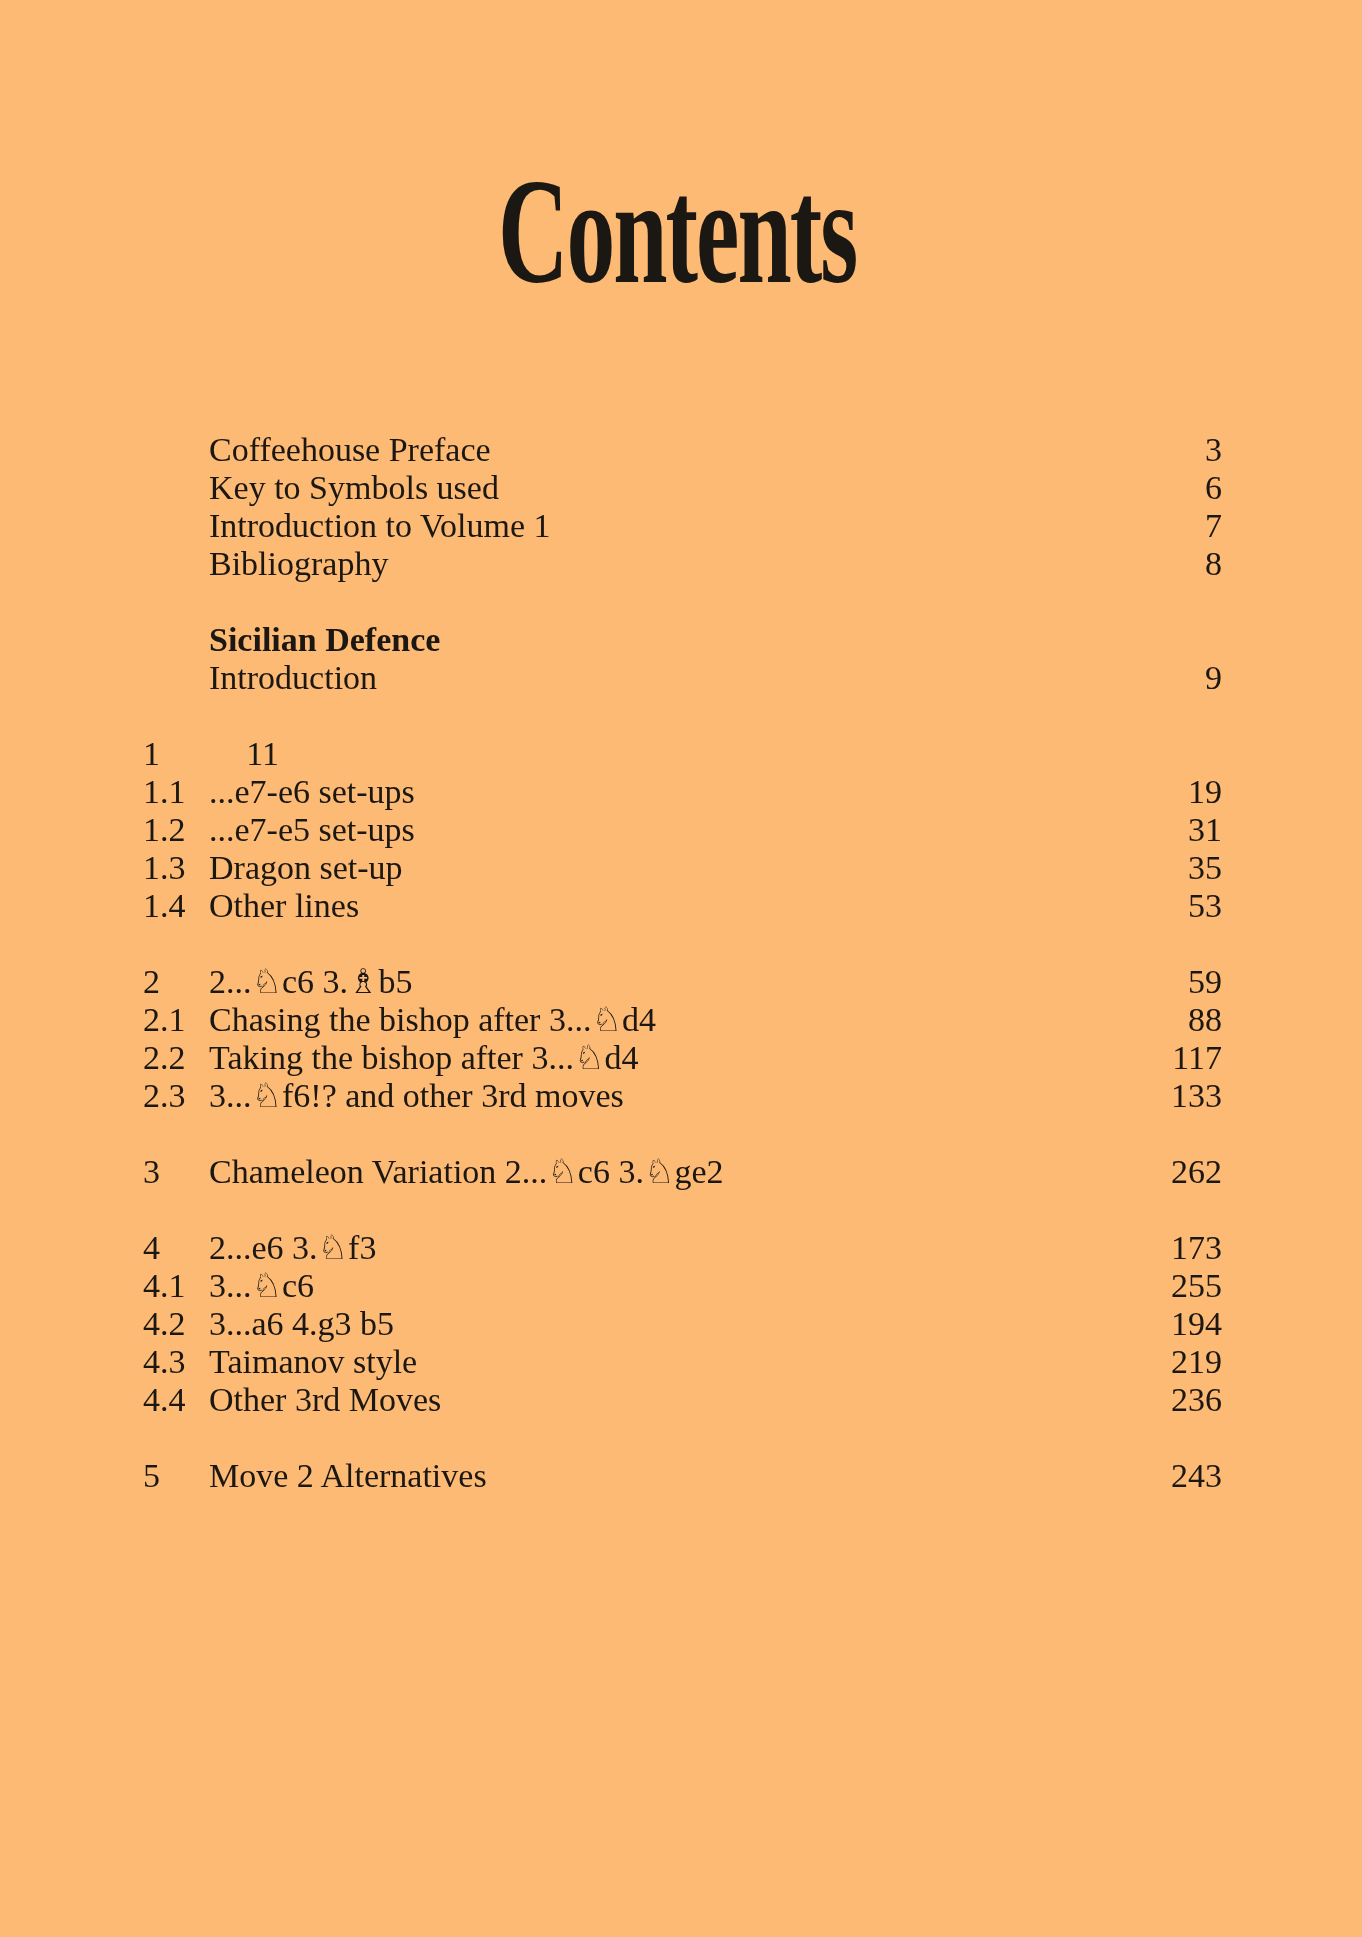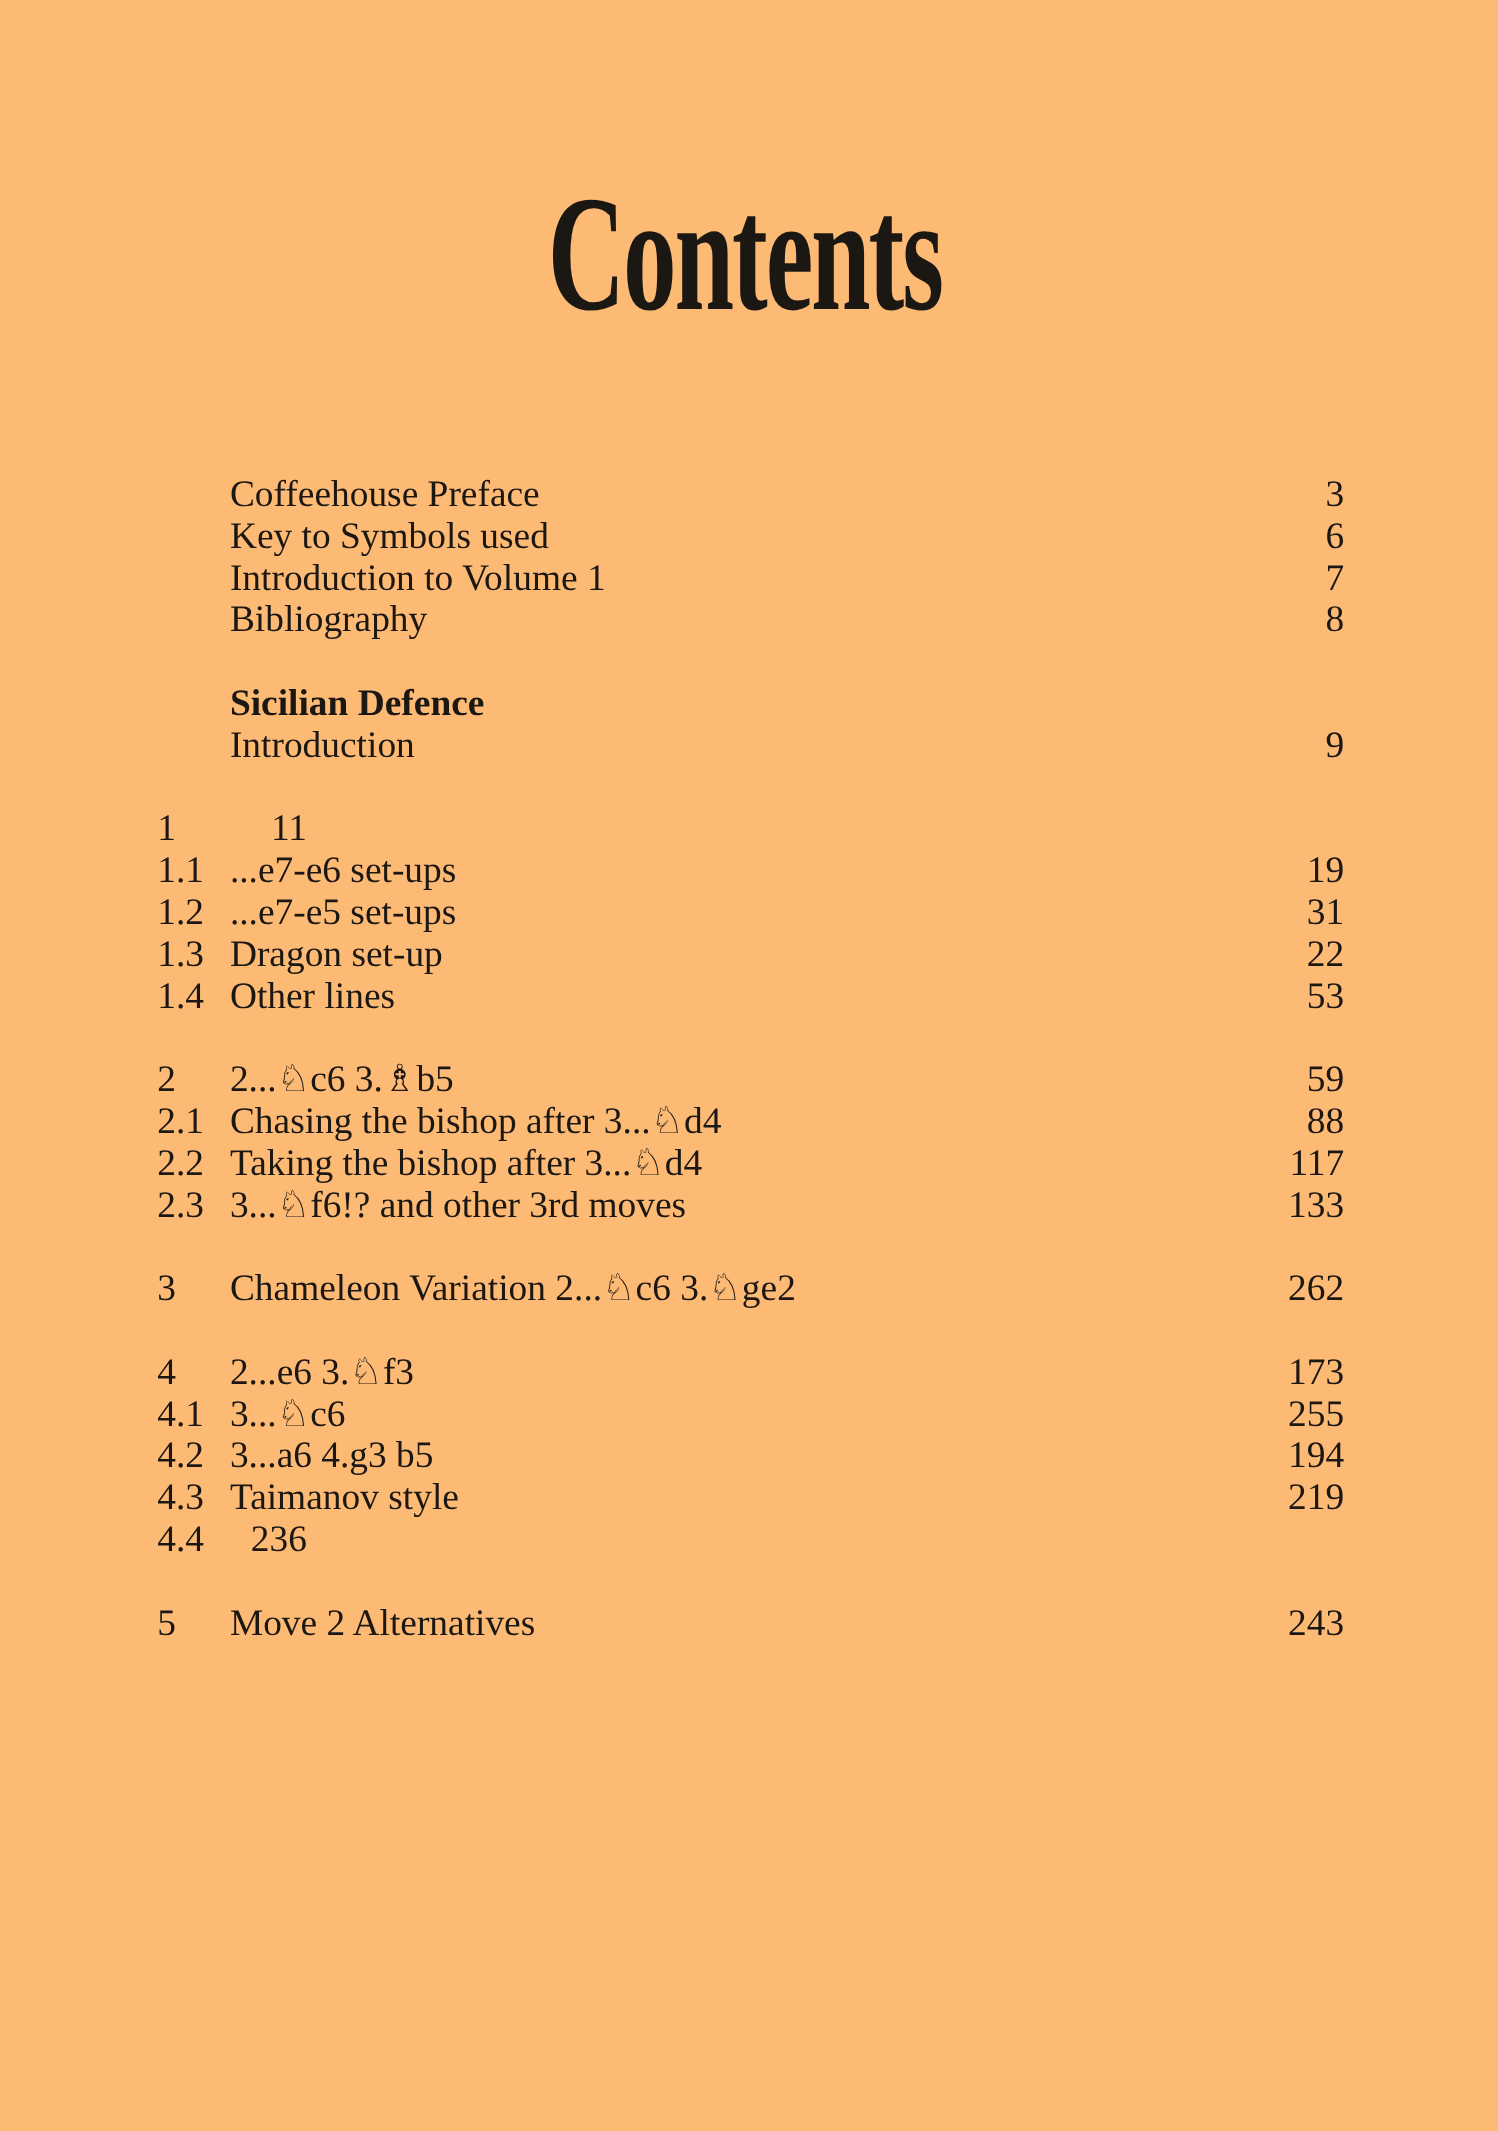--- a/index.html
+++ b/index.html
@@ -87,21 +87,21 @@
         <span class="page">19</span>
       </div>
       <div class="row">
         <span class="num">1.2</span>
         <span class="label">...e7-e5 set-ups</span>
         <span class="page">31</span>
       </div>
       <div class="row">
         <span class="num">1.3</span>
         <span class="label">Dragon set-up</span>
-        <span class="page">22</span>
+        <span class="page">35</span>
       </div>
       <div class="row">
         <span class="num">1.4</span>
         <span class="label">Other lines</span>
         <span class="page">53</span>
       </div>
       <div class="spacer"></div>
       <div class="row">
         <span class="num">2</span>
         <span class="label">2...♘c6 3.♗b5</span>
@@ -144,20 +144,21 @@
         <span class="label">3...a6 4.g3 b5</span>
         <span class="page">194</span>
       </div>
       <div class="row">
         <span class="num">4.3</span>
         <span class="label">Taimanov style</span>
         <span class="page">219</span>
       </div>
       <div class="row">
         <span class="num">4.4</span>
+        <span class="label">Other 3rd Moves</span>
         <span class="page">236</span>
       </div>
       <div class="spacer"></div>
       <div class="row">
         <span class="num">5</span>
         <span class="label">Move 2 Alternatives</span>
         <span class="page">243</span>
       </div>
     </div>
 </div>

